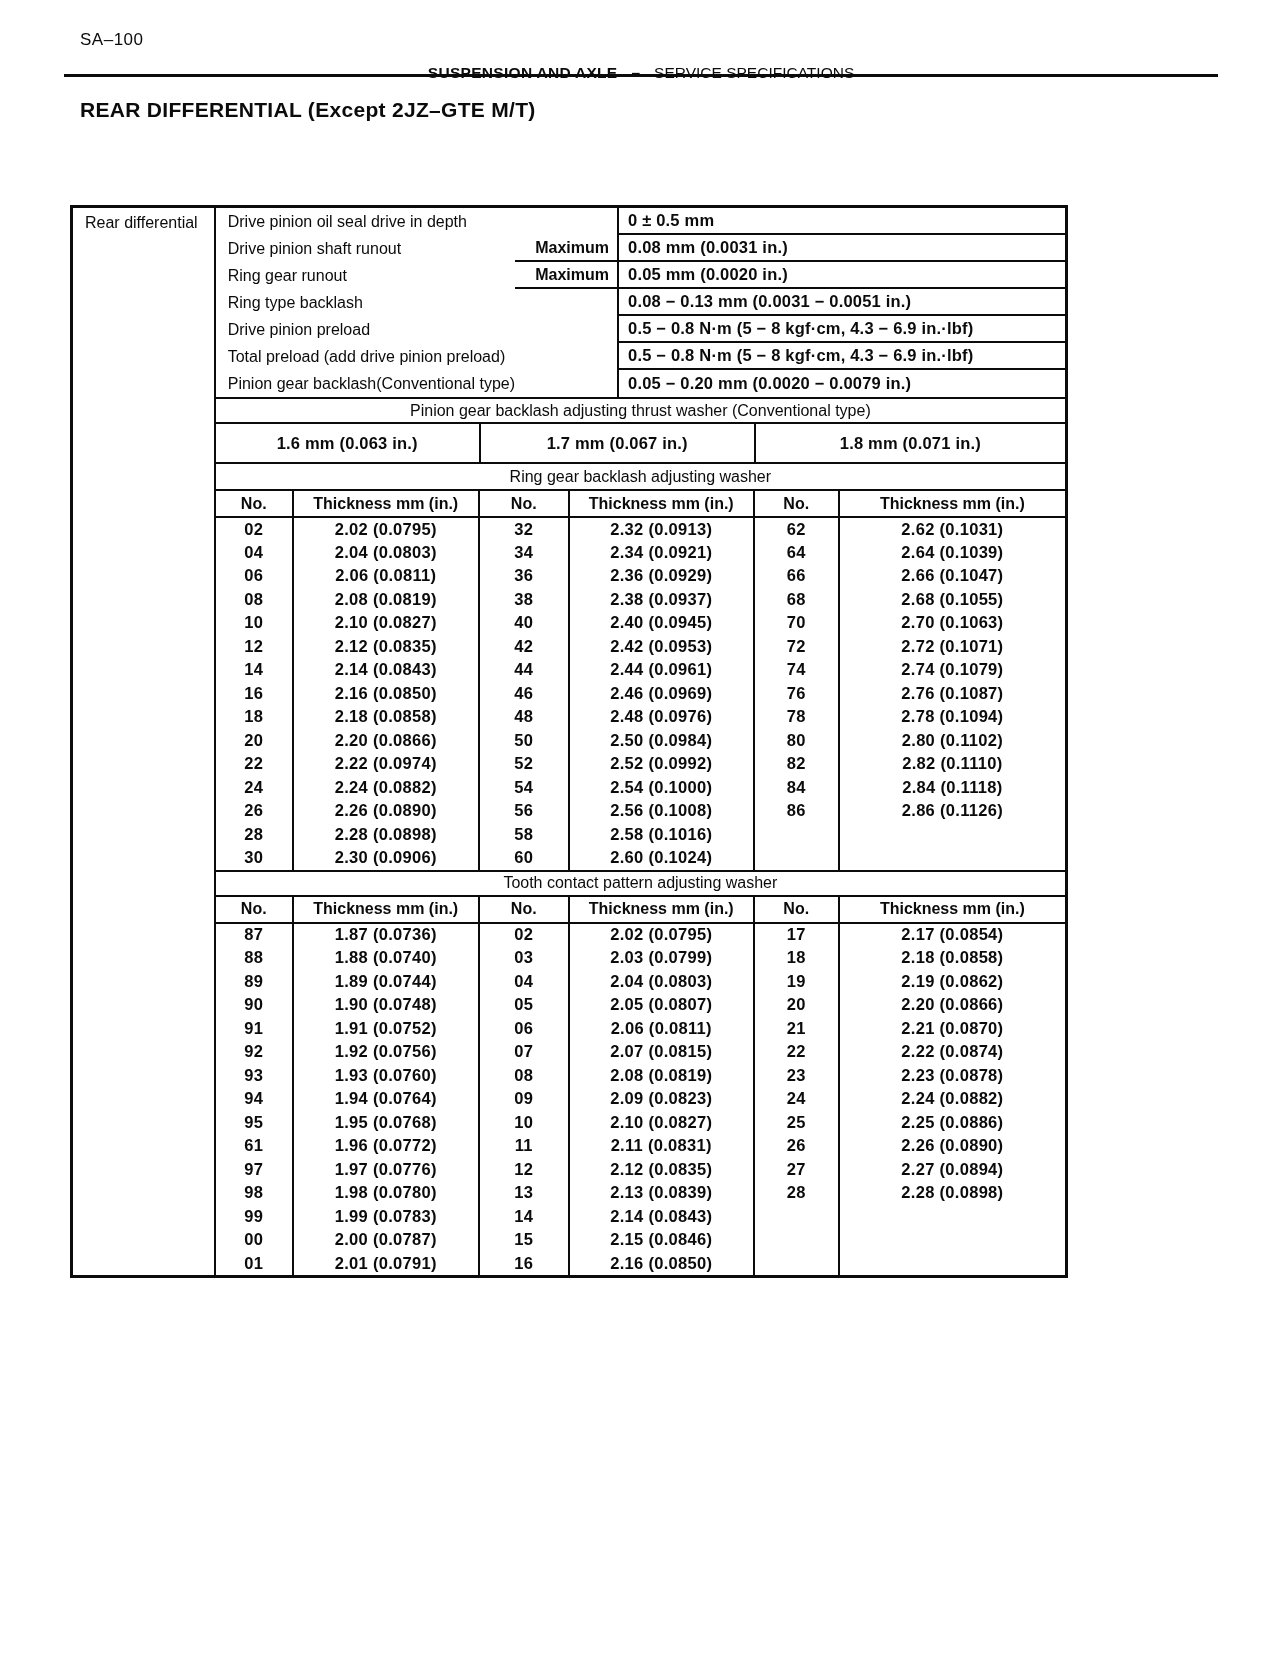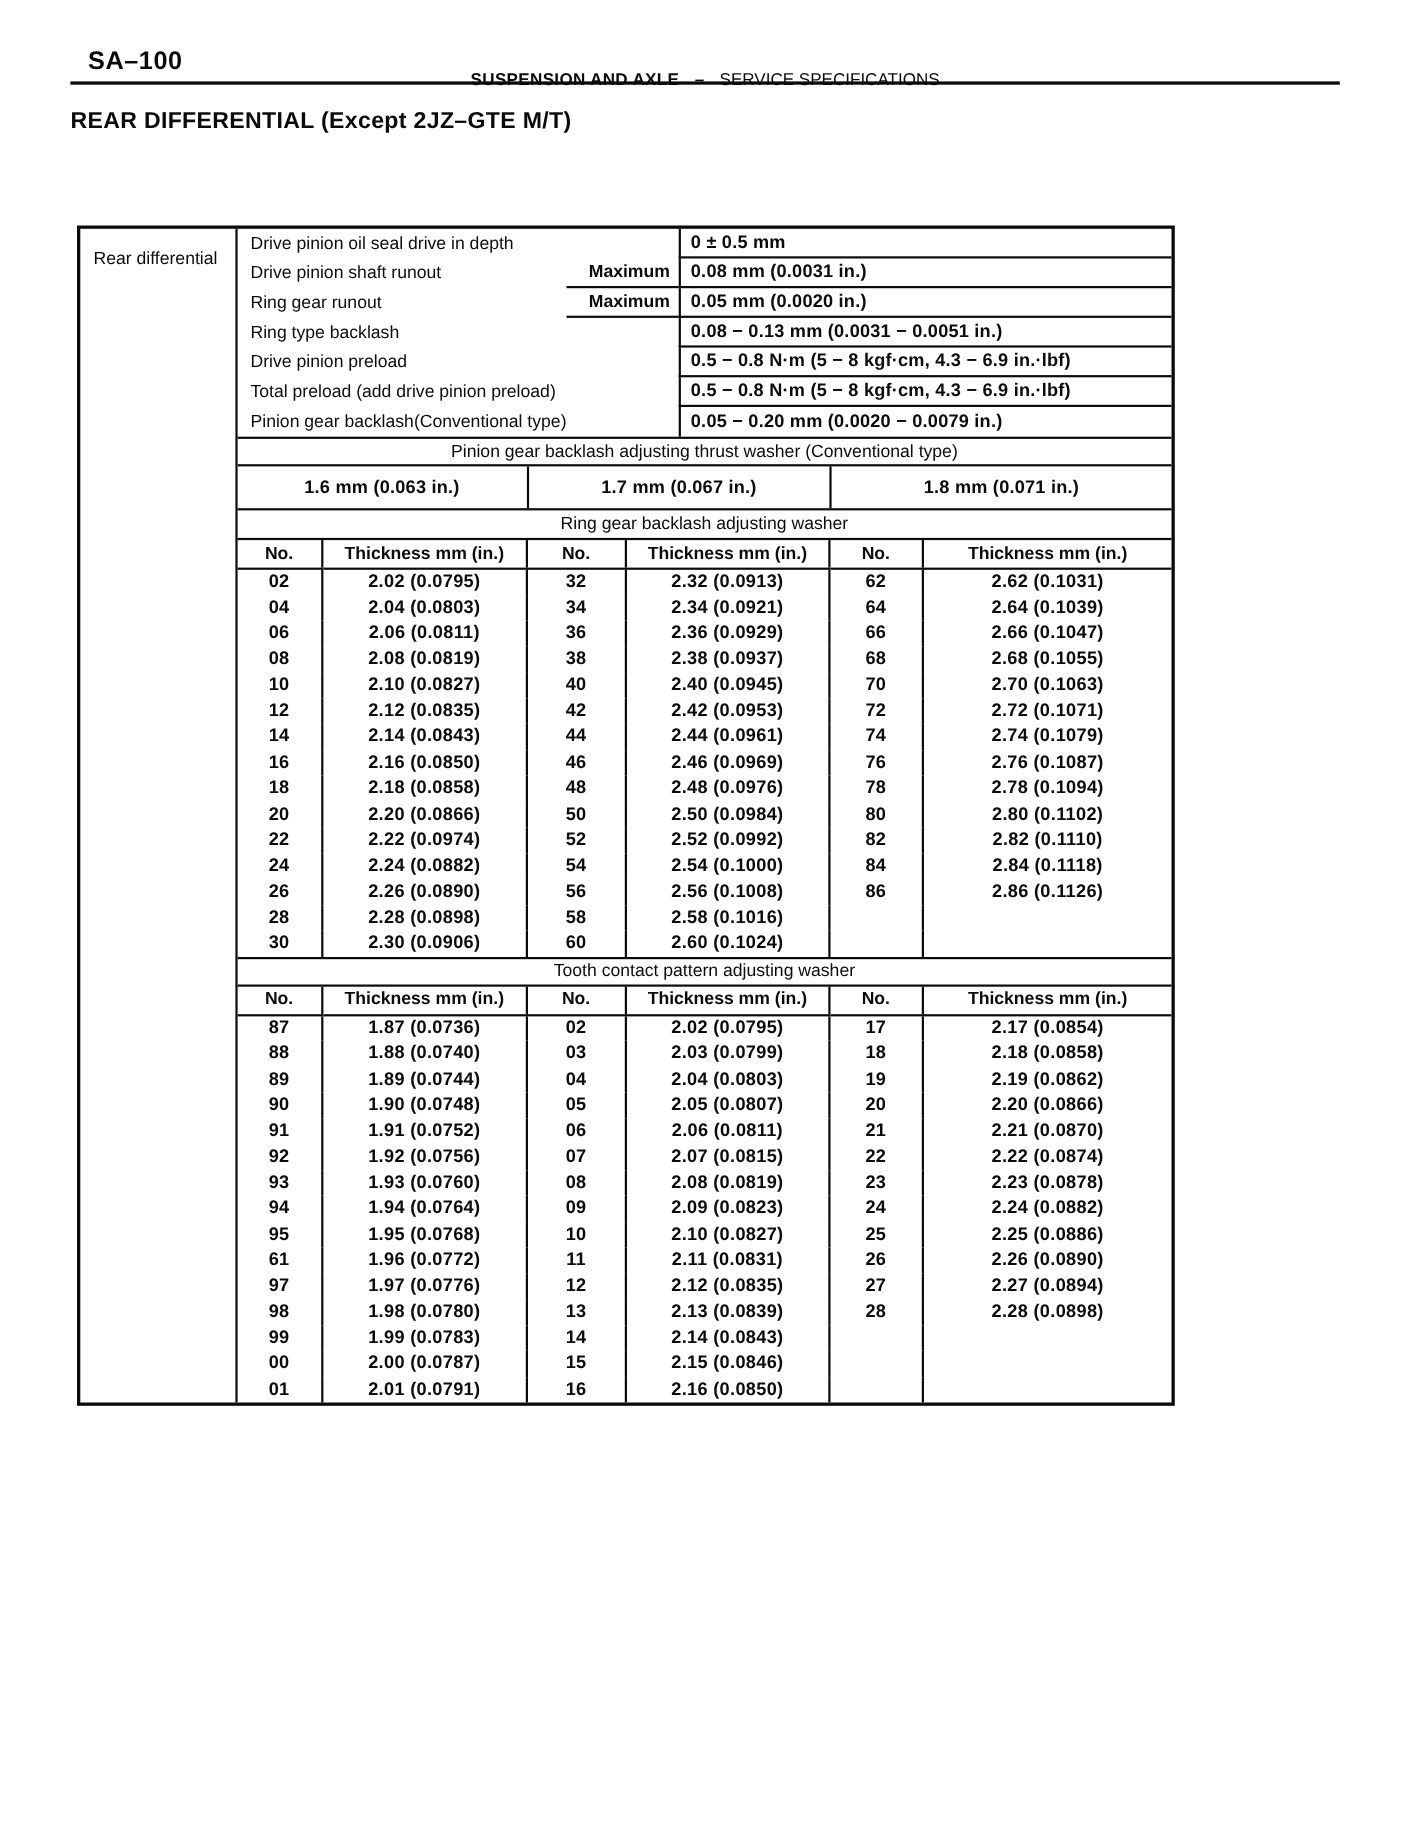--- a/index.html
+++ b/index.html
@@ -8,47 +8,47 @@
     width:1280px; height:1656px;
     font-family:"Liberation Sans", sans-serif;
     color:#0b0b0b;
     position:relative;
   }
   .page { position:absolute; inset:0; background:#fff; }
 
   
   .page-code {
     position:absolute; left:80px; top:30px;
-    font-size:23px; font-weight:bold; letter-spacing:0.5px;margin-top:12px;
+    font-size:17px; font-weight:normal; letter-spacing:0.5px;
   }
   .running-head {
     position:absolute; left:64px; top:64px; width:1154px;
     text-align:center; font-size:15.5px; white-space:nowrap;
   }
   .running-head .bold-part { font-weight:bold; letter-spacing:0.3px; }
   .running-head .dash { padding:0 14px; font-weight:bold; }
   .head-rule {
     position:absolute; left:64px; top:74px; width:1154px; height:3px;
     background:#0b0b0b;
   }
   .doc-title {
-    position:absolute; left:64px; top:98px;
+    position:absolute; left:80px; top:98px;
     font-size:21px; font-weight:bold; letter-spacing:0.3px;
   }
 
   
   .main-table {
     position:absolute; left:70px; top:205px; width:998px;
     border:3px solid #0b0b0b;
     display:flex;
     background:#fff;
   }
   .left-col {
     width:183px; border-right:2px solid #0b0b0b;
-    font-size:16px; padding:19px 6px 0 12px;
+    font-size:16px; padding:6px 6px 0 12px;
   }
   .right-col { flex:1; display:flex; flex-direction:column; }
 
   .spec-row { display:flex; height:27px; align-items:stretch; }
   .spec-label {
     flex:1; font-size:16px; display:flex; align-items:center;
     padding-left:12px; white-space:nowrap;
   }
   .spec-qual {
     width:102px; font-size:16px; font-weight:bold;

